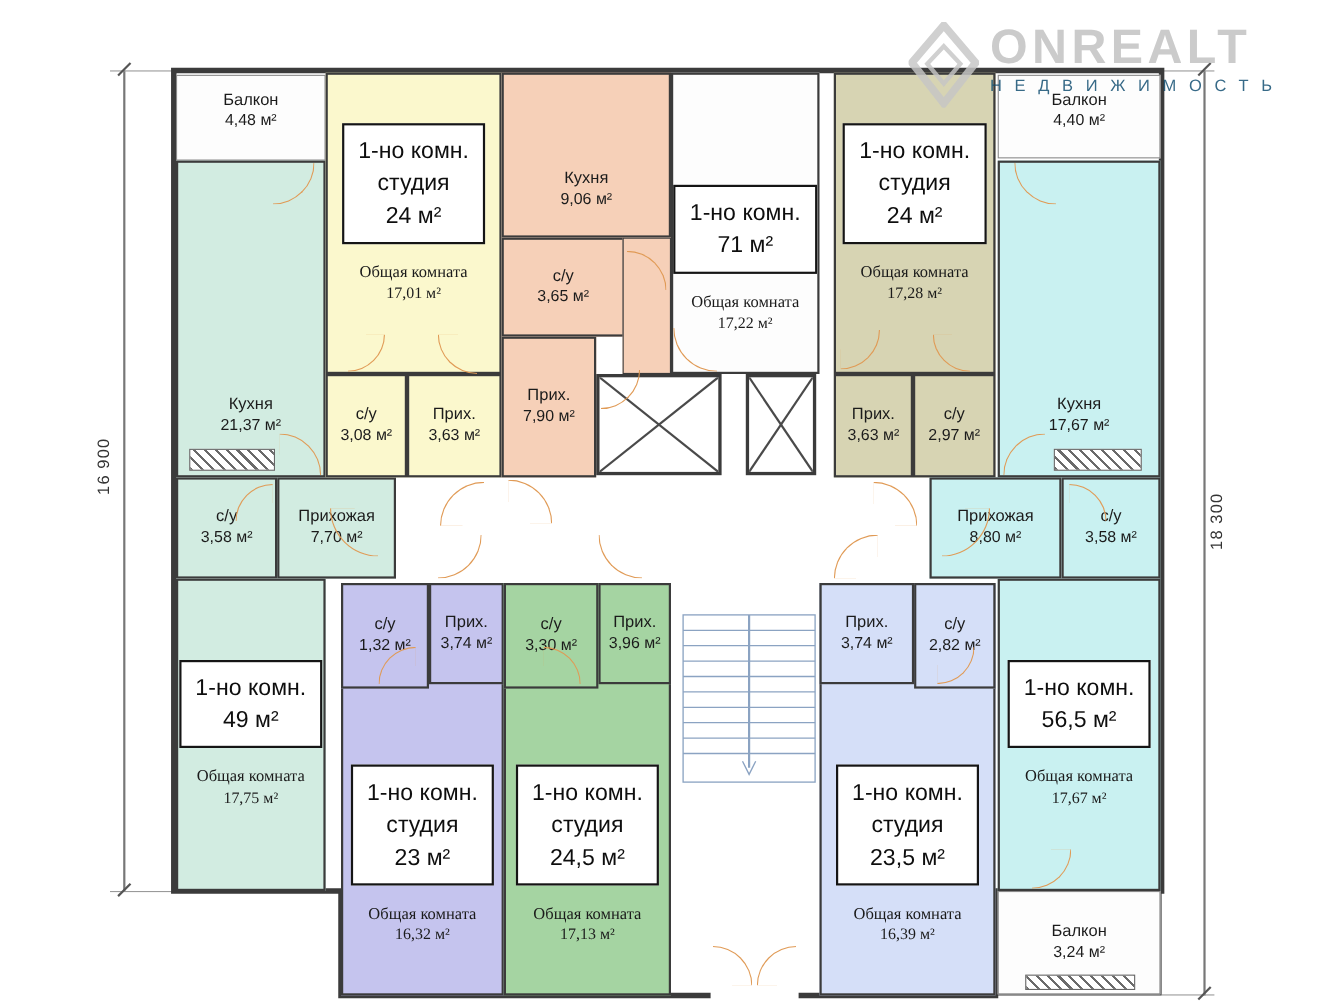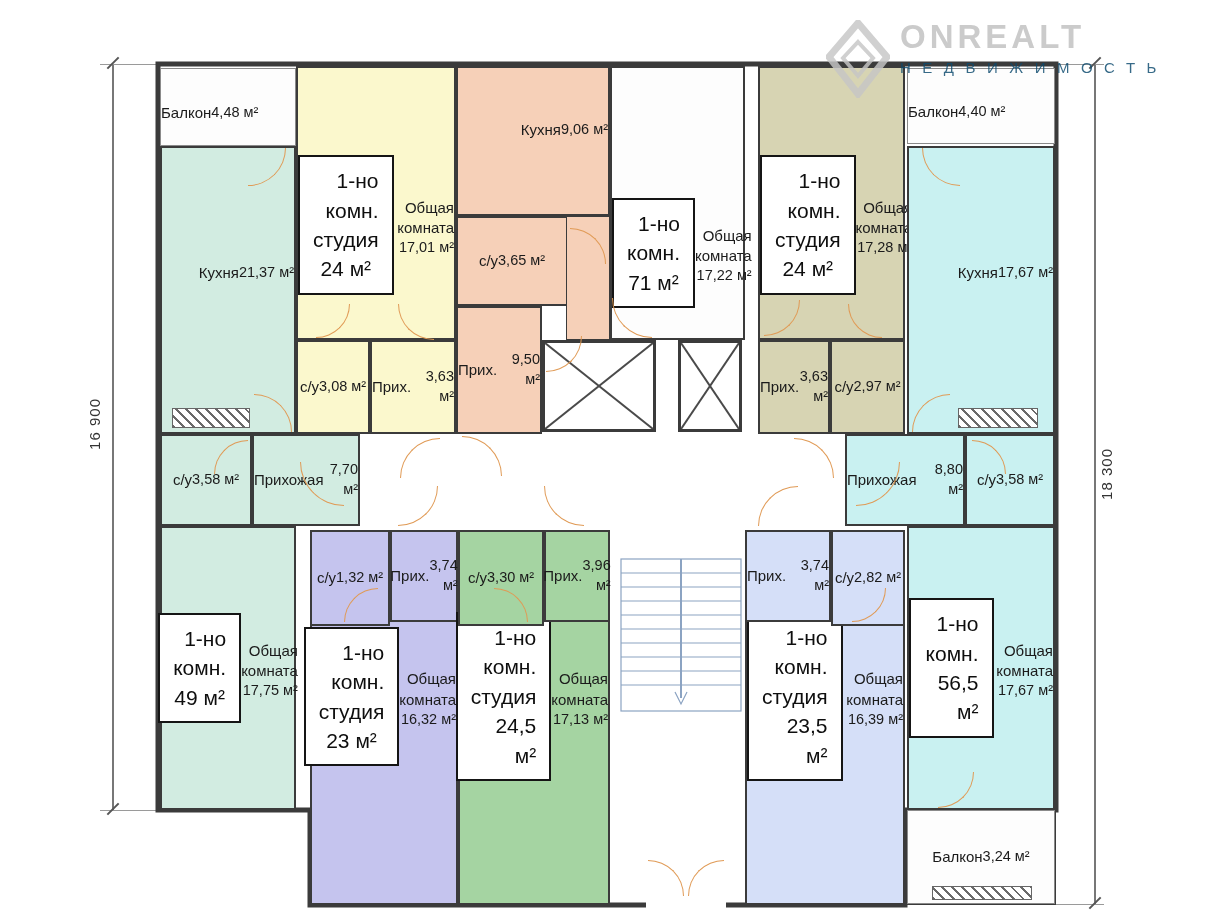--- a/index.html
+++ b/index.html
@@ -9,27 +9,27 @@
     font-family:"Liberation Sans", sans-serif; color:#1b1b1b;
     --wall:#3b3b3b; --door:#e09a55;
   }
   .page { position:absolute; inset:0; }
 
   svg.outline { position:absolute; left:0; top:0; z-index:2; }
   svg.outline path { stroke:var(--wall); fill:none; }
 
   .room {
     position:absolute; border:2px solid var(--wall);
-    display:flex; flex-direction:row; align-items:center; justify-content:center;
-    text-align:right; z-index:3;
+    display:flex; flex-direction:column; align-items:center; justify-content:center;
+    text-align:center; z-index:3;
   }
   .room.thin { border:1.5px solid #8a8a8a; }
   .nm { font-size:15px; line-height:1.35; }
   .ar { font-size:14.5px; line-height:1.35; }
-  .sub { margin-top:6px; }
+  .sub { margin-top:16px;font-family:Liberation Serif, serif; }
 
   .aptbox {
     background:#fff; border:2px solid #151515; padding:9px 13px;
     display:flex; flex-direction:column; align-items:center; z-index:4;
   }
   .aptbox .bl { font-size:21px; line-height:1.4; color:#0e0e0e; }
 
   .jt { justify-content:flex-start; }
   .jb { justify-content:flex-end; }
 
@@ -53,21 +53,21 @@
   .dim-tick { position:absolute; width:16px; height:2px; background:#555; transform:rotate(-45deg); z-index:1; }
   .dim-label {
     position:absolute; font-size:15px; color:#333; z-index:1;
     writing-mode:vertical-rl; transform:rotate(180deg); letter-spacing:1px;
   }
 
   .watermark {
     position:absolute; left:826px; top:20px; z-index:30; opacity:.82;
     display:flex; align-items:flex-start; pointer-events:none;
   }
-  .wm-brand { font-size:33px; font-weight:bold; color:#c0c0c0; letter-spacing:4px; line-height:1.05; }
+  .wm-brand { font-size:44px; font-weight:bold; color:#c0c0c0; letter-spacing:4px; line-height:1.05; }
   .wm-sub { font-size:15px; color:#0c4a6e; letter-spacing:11.5px; margin-top:4px; white-space:nowrap; }
   .wm-logo { margin-right:10px; }
 
   .gap { position:absolute; background:#fff; z-index:3; }
 </style>
 </head>
 <body>
 
 <div class="page">
 
@@ -127,21 +127,21 @@
   <div class="room jb" style="left: 456px; top: 66px; width: 154px; height: 150px; padding-bottom: 22px; background-color: rgb(246, 208, 184);">
     <div class="nm">Кухня</div>
     <div class="ar">9,06 м²</div>
   </div>
   <div class="room" style="left: 456px; top: 216px; width: 112px; height: 90px; background-color: rgb(246, 208, 184);">
     <div class="nm">с/у</div>
     <div class="ar">3,65 м²</div>
   </div>
   <div class="room" style="left: 456px; top: 306px; width: 86px; height: 128px; background-color: rgb(246, 208, 184);">
     <div class="nm">Прих.</div>
-    <div class="ar">9,50 м²</div>
+    <div class="ar">7,90 м²</div>
   </div>
   <div class="room" style="left: 566px; top: 216px; width: 44px; height: 124px; border-width: 1px; background-color: rgb(246, 208, 184);"></div>
 
   <div class="room jt" style="left: 610px; top: 66px; width: 135px; height: 274px; padding-top: 100px; background-color: rgb(253, 253, 253);">
     <div class="aptbox">
       <div class="bl">1-но комн.</div>
       <div class="bl">71 м²</div>
     </div>
     <div class="sub">
       <div class="nm">Общая комната</div>

